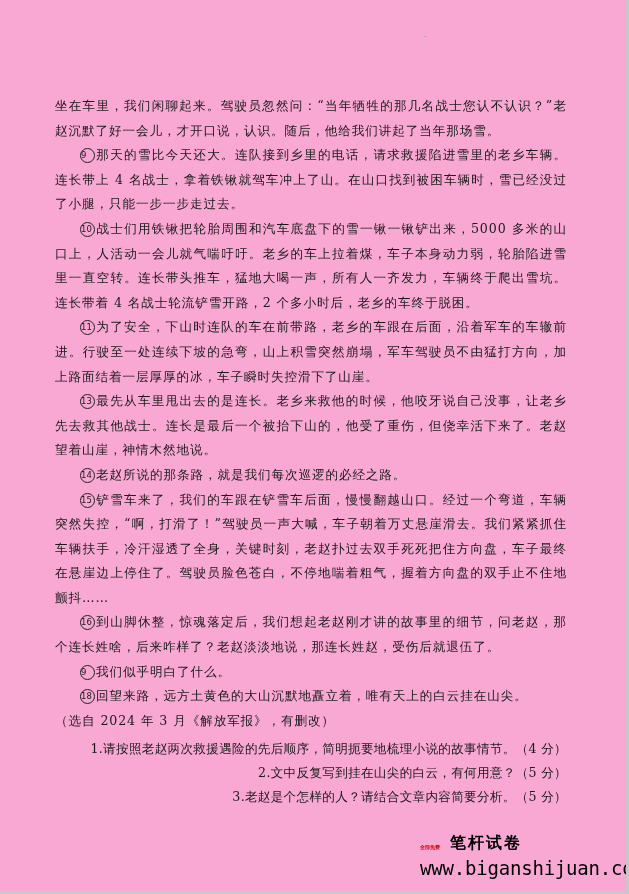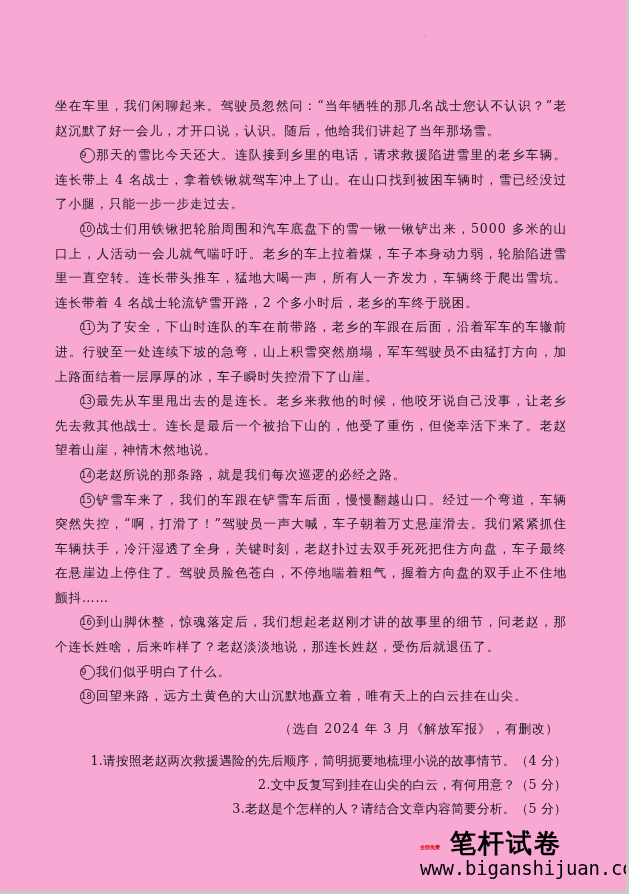--- a/index.html
+++ b/index.html
@@ -17,29 +17,29 @@
       position: absolute; left: 55px; top: 94px; width: 512px;
       font-size: 12.6px; line-height: 24.6px; letter-spacing: 0.9px;
     }
     .para { margin: 0; text-align: justify; text-align-last: left; }
     .para.indent { text-indent: 25px; }
     .num {
       display: inline-block; width: 13px; height: 13px; border: 1px solid #222; border-radius: 50%;
       font-size: 8.5px; line-height: 13px; text-align: center; text-indent: 0; letter-spacing: 0;
       vertical-align: 1px; margin-right: 1px; font-family: "DejaVu Sans", sans-serif;
     }
-    .source { text-align: right; margin: 8px; padding-right: 0px; }
+    .source { text-align: left; margin: 0; padding-right: 0px; }
     .questions { margin-top: 4px; }
     .q { margin: 0; line-height: 24px; letter-spacing: 0.3px; font-family: "DejaVu Serif", serif; text-align: right; }
     .logo {
       position: absolute; left: 420px; top: 828px; width: 180px; height: 52px;
     }
     .logo-title {
       position: absolute; left: 30px; top: 0px; font-family: "DejaVu Sans", sans-serif;
-      font-size: 26px; font-weight: bold; letter-spacing: 2px; color: #000; line-height: 30px;
+      font-size: 16px; font-weight: bold; letter-spacing: 2px; color: #000; line-height: 30px;
     }
     .logo-free {
       position: absolute; left: 0px; top: 16px; font-family: "DejaVu Sans", sans-serif;
       font-size: 5px; color: #d40000; font-weight: bold;
     }
     .logo-url {
       position: absolute; left: 0px; top: 32px; font-family: "DejaVu Sans Mono", "Liberation Mono", monospace;
       font-size: 19px; color: #000; letter-spacing: -0.2px; line-height: 16px; white-space: nowrap;
     }
   </style>

